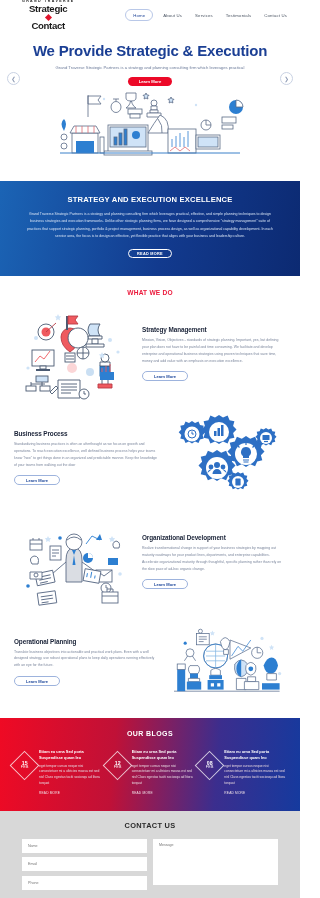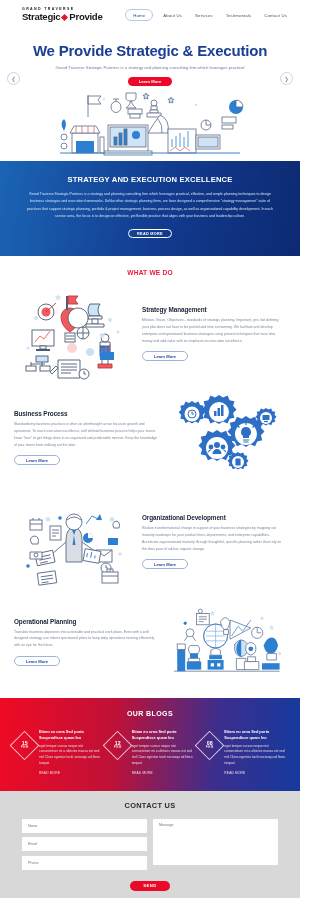--- a/index.html
+++ b/index.html
@@ -32,20 +32,21 @@
     margin-bottom: 0.6px;
   }
   .logo-main {
     font-size: 9.6px;
     font-weight: bold;
     color: #1a1a1a;
     letter-spacing: -0.3px;
     display: flex;
     align-items: center;
     gap: 1px;
+    flex-direction: column;
   }
   .logo-diamond {
     width: 5px; height: 5px;
     background: #e0142c;
     transform: rotate(45deg);
     display: inline-block;
     margin: 0 1px;
   }
   .nav { display: flex; align-items: center; margin-left: auto; gap: 7px; }
   .nav-item {
@@ -115,20 +116,21 @@
 
   .hero-illus { position: absolute; left: 0; right: 0; bottom: 0; height: 72px; }
 
   
   .blue-band {
     background: linear-gradient(100deg, #1b64b5 0%, #123a8e 55%, #0c2a72 100%);
     padding: 14px 24px 18px;
     text-align: center;
     color: #fff;
     position: relative;
+    margin-top: 20px;
   }
   .blue-band h2 {
     font-size: 7.6px;
     font-weight: bold;
     letter-spacing: 0.2px;
     margin-bottom: 7px;
   }
   .blue-band p {
     font-size: 3.55px;
     line-height: 2.1;
@@ -294,21 +296,21 @@
 <body>
 
 <div class="page">
 
   <div class="header">
     <div class="logo">
       <div class="logo-top">GRAND TRAVERSE</div>
       <div class="logo-main">
         <span>Strategic</span>
         <span class="logo-diamond"></span>
-        <span>Provide</span>
+        <span>Contact</span>
       </div>
     </div>
     <div class="nav">
       <div class="nav-item active">Home</div>
       <div class="nav-item">About Us</div>
       <div class="nav-item">Services</div>
       <div class="nav-item">Testimonials</div>
       <div class="nav-item">Contact Us</div>
     </div>
   </div>

